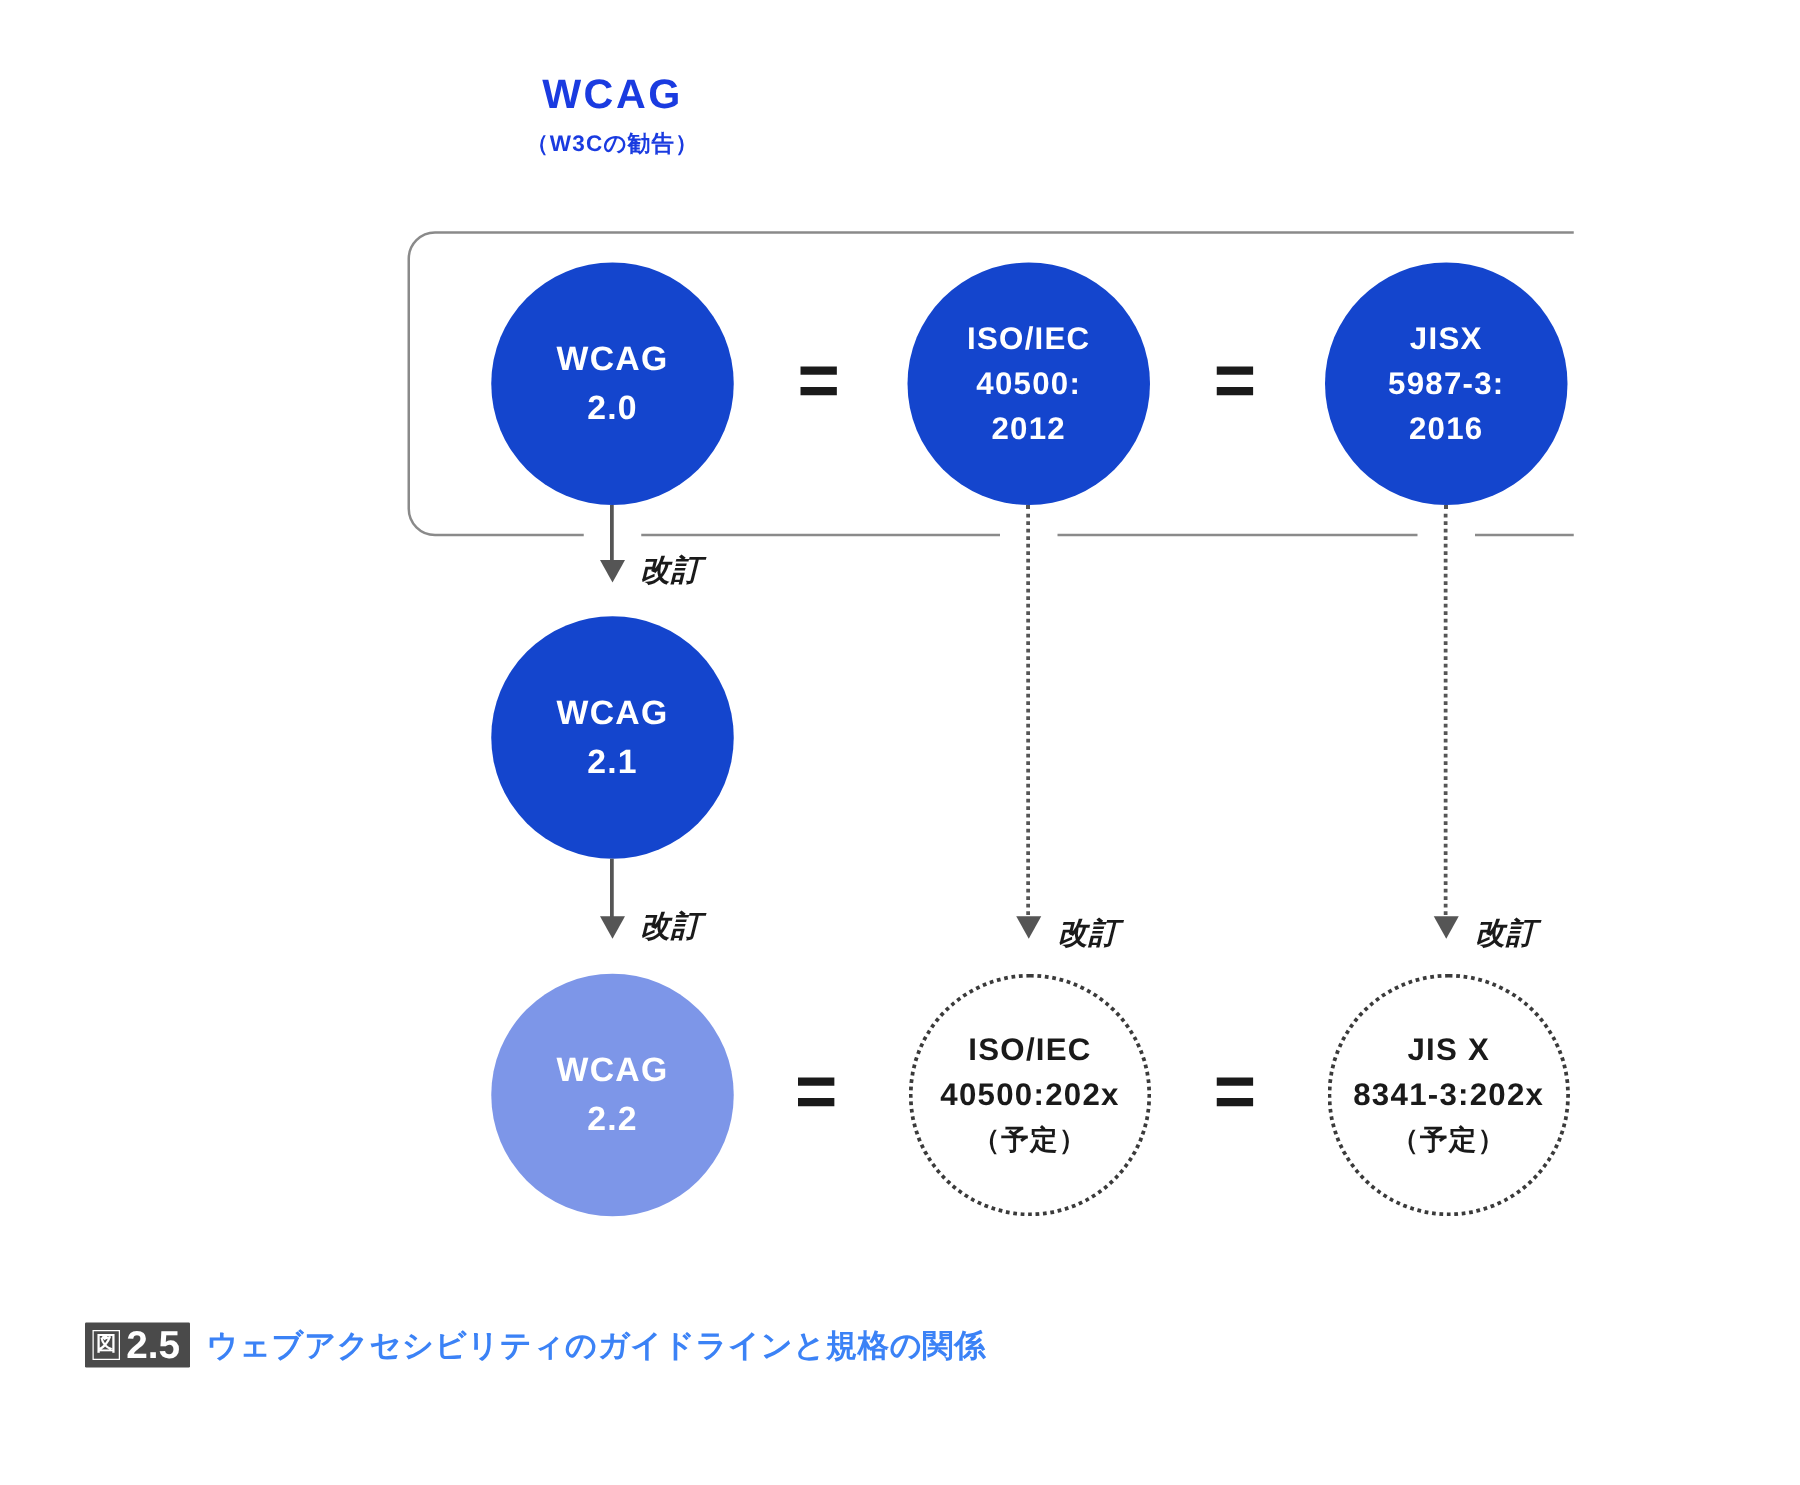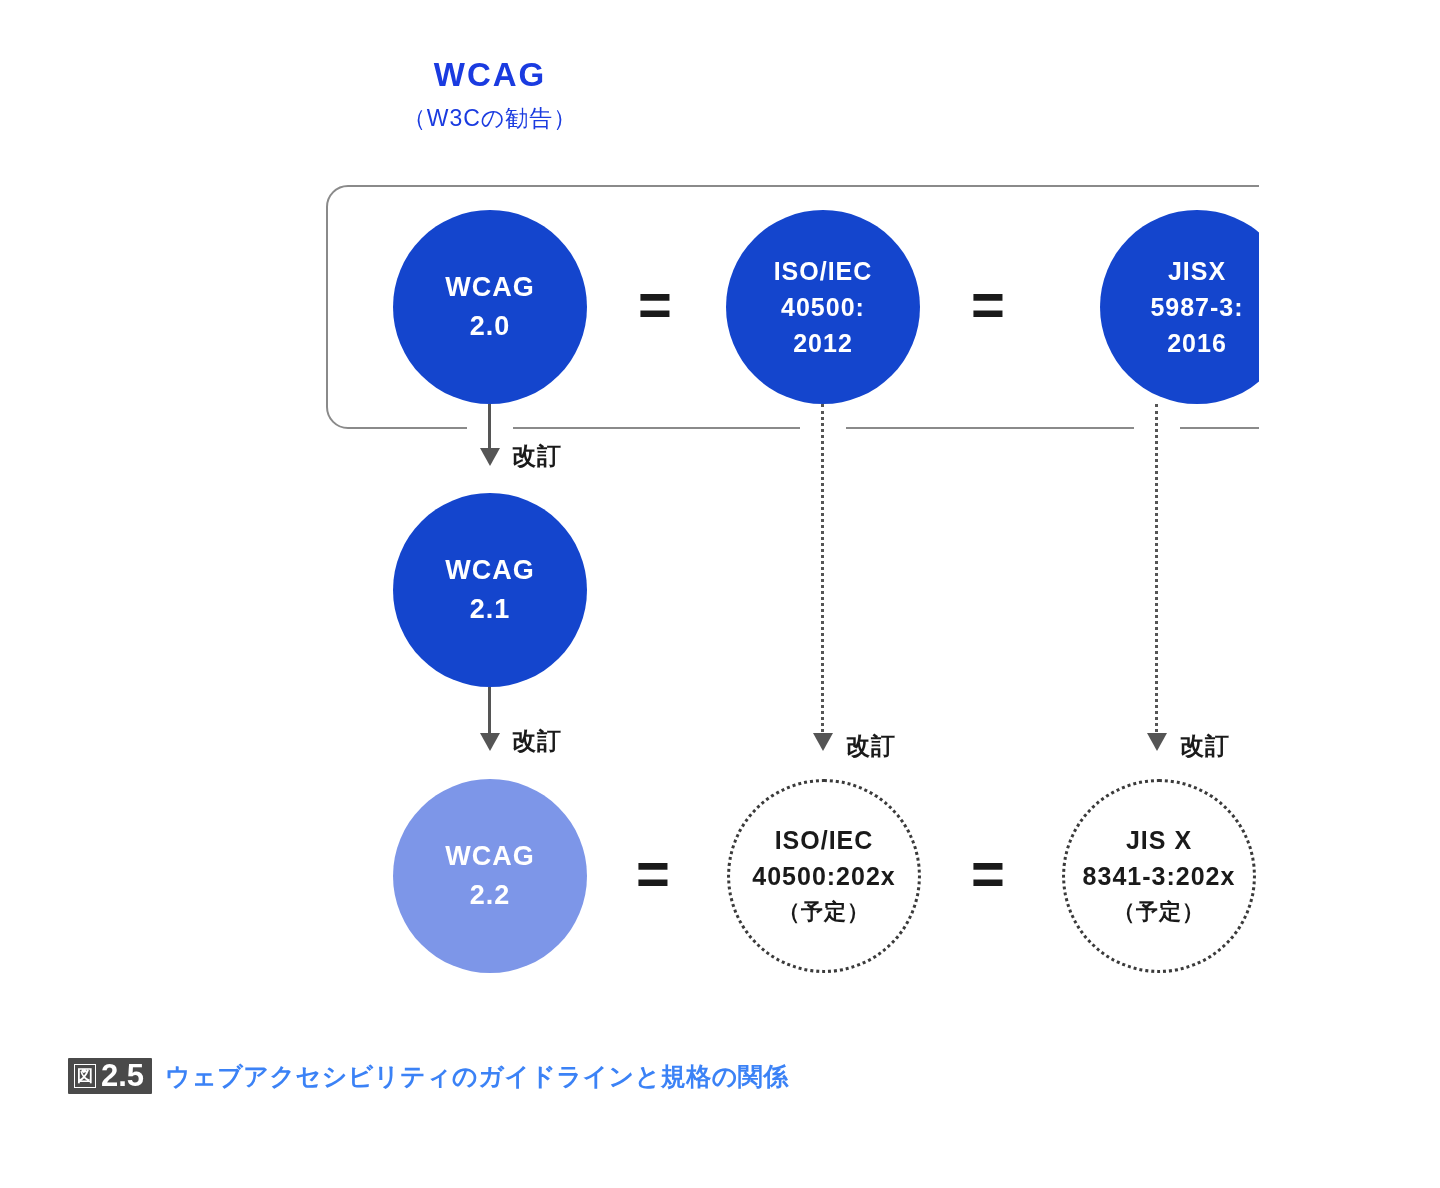--- a/index.html
+++ b/index.html
@@ -24,22 +24,22 @@
     text-align: center;
     color: var(--header-blue);
   }
   .col-title {
     font-size: 33px;
     font-weight: bold;
     letter-spacing: 2px;
     line-height: 38px;
   }
   .col-sub {
-    font-size: 23px;
-    font-weight: normal;
+    font-size: 18px;
+    font-weight: bold;
     margin-top: 9px;
     letter-spacing: 1px;
   }
 
   
   .same-box {
     position: absolute;
     left: 326px;
     top: 185px;
     width: 986px;
@@ -129,20 +129,21 @@
     border-left: 10px solid transparent;
     border-right: 10px solid transparent;
     border-top: 18px solid var(--arrow-gray);
   }
   .rev-label {
     position: absolute;
     font-size: 24px;
     font-weight: bold;
     color: var(--text-black);
     letter-spacing: 1px;
+    font-style: italic;
   }
 
   
   .caption {
     position: absolute;
     left: 68px;
     top: 1058px;
     display: flex;
     align-items: center;
     gap: 13px;
@@ -192,21 +193,21 @@
 
   <div class="node solid" style="left:393px; top:210px;">
     <span class="ln">WCAG</span>
     <span class="ln">2.0</span>
   </div>
   <div class="node solid lines3" style="left:726px; top:210px;">
     <span class="ln">ISO/IEC</span>
     <span class="ln">40500:</span>
     <span class="ln">2012</span>
   </div>
-  <div class="node solid lines3" style="left:1100px; top:210px;">
+  <div class="node solid lines3" style="left:1060px; top:210px;">
     <span class="ln">JISX</span>
     <span class="ln">5987-3:</span>
     <span class="ln">2016</span>
   </div>
 
   <div class="eq" style="left:655px; top:307px;">=</div>
   <div class="eq" style="left:988px; top:307px;">=</div>
 
   <div class="arrow-shaft-solid" style="left:488px; top:404px; height:46px;"></div>
   <div class="arrow-head" style="left:480px; top:448px;"></div>

